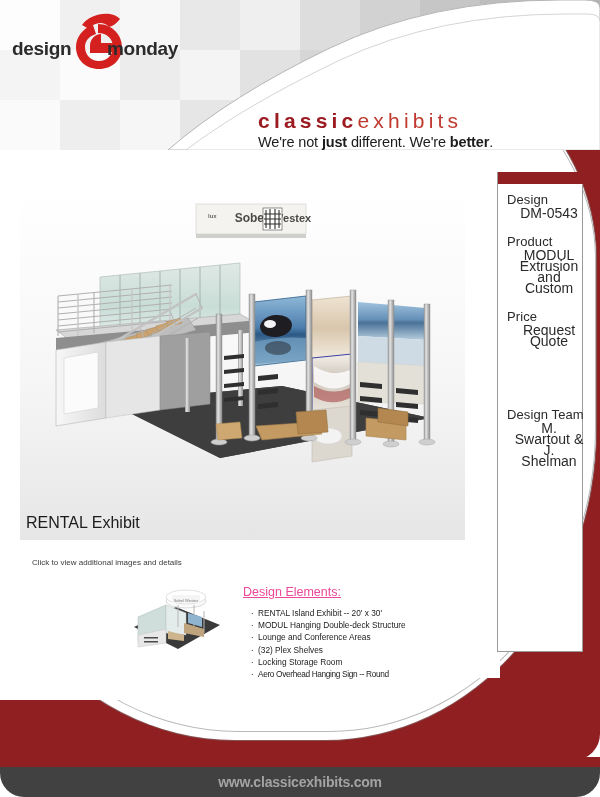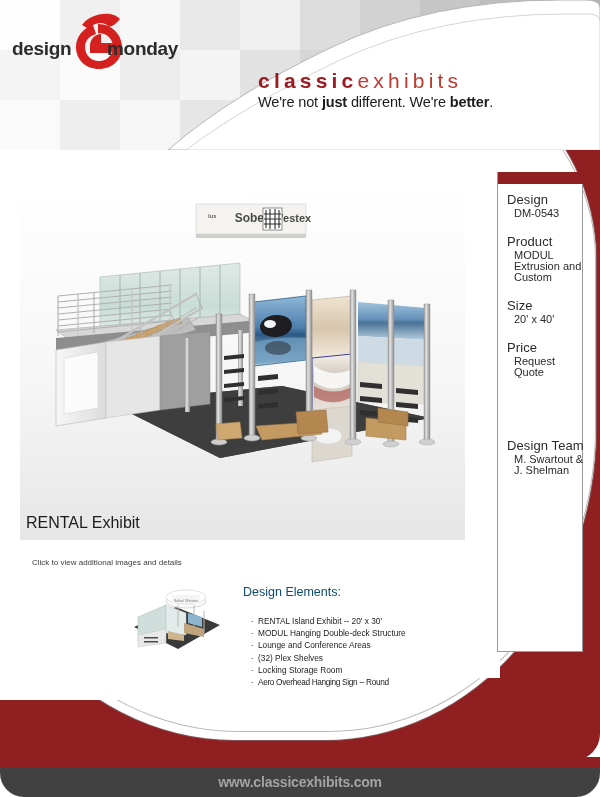--- a/index.html
+++ b/index.html
@@ -68,21 +68,21 @@
   }
   .dm-design{ left:0px; }
   .dm-monday{ left:95px; }
   .dm-e{
     position:absolute; left:56px; top:-10px; width:58px; height:60px;
   }
 
   .ce-logo{
     position:absolute; left:258px; top:68px; width:270px; text-align:left;
   }
-  .ce-line1{ font-size:21px; line-height:25px; white-space:nowrap; }
+  .ce-line1{ font-size:21px; line-height:25px; white-space:nowrap;margin-top:40px; }
   .ce-classic{ color:#9b1b20; font-weight:bold; letter-spacing:4.2px; }
   .ce-exhibits{ color:#c0392f; font-weight:normal; letter-spacing:4.2px; }
   .ce-tag{
     font-size:14.5px; color:#1c1c1c; margin-top:1px; white-space:nowrap;
     letter-spacing:-0.15px;
   }
   .ce-tag b{ font-weight:bold;margin-top:19px; }
 
   
   .exhibit-card{
@@ -112,30 +112,30 @@
     position:absolute; left:0; top:0; width:86px; height:12px;
     background:#8f1f21;
   }
   .spec-body{ position:absolute; left:0; top:20px; width:86px; }
   .spec-group{ margin-bottom:15px; }
   .spec-h{
     font-size:13px; color:#2a2a2a; padding-left:9px; line-height:16px;
     letter-spacing:0.1px;
   }
   .spec-v{
-    font-size:11px; color:#2a2a2a; padding-left:16px; line-height:11px;
+    font-size:14px; color:#2a2a2a; padding-left:16px; line-height:11px;text-align:center;
   }
 
   
   .de-thumb{
     position:absolute; left:128px; top:587px; width:98px; height:72px;
     overflow:hidden; background:#ffffff;
   }
   .de-block{ position:absolute; left:243px; top:585px; width:250px; }
-  .de-title{ font-size:12.5px; color:#0c4a6e; margin-bottom:16px; }
+  .de-title{ font-size:12.5px; color:#ec4899; margin-bottom:8px;text-decoration:underline; }
   .de-list{ list-style:none; padding-left:8px; }
   .de-list li{
     font-size:8.3px; color:#1b1b1b; line-height:12.2px; position:relative;
     padding-left:7px;
   }
   .de-list li:before{
     content:"."; position:absolute; left:0; top:-2px; color:#1b1b1b; font-size:9px;
   }
   .de-list li.tight{ letter-spacing:-0.35px; }
 
@@ -426,24 +426,20 @@
         <div class="spec-group">
           <div class="spec-h">Design</div>
           <div class="spec-v">DM-0543</div>
         </div>
         <div class="spec-group">
           <div class="spec-h">Product</div>
           <div class="spec-v">MODUL</div>
           <div class="spec-v">Extrusion and</div>
           <div class="spec-v">Custom</div>
         </div>
-        <div class="spec-group">
-          <div class="spec-h">Size</div>
-          <div class="spec-v">20' x 40'</div>
-        </div>
         <div class="spec-group" style="margin-bottom: 60px;">
           <div class="spec-h">Price</div>
           <div class="spec-v">Request Quote</div>
         </div>
         <div class="spec-group">
           <div class="spec-h">Design Team</div>
           <div class="spec-v">M. Swartout &amp;</div>
           <div class="spec-v">J. Shelman</div>
         </div>
       </div>

